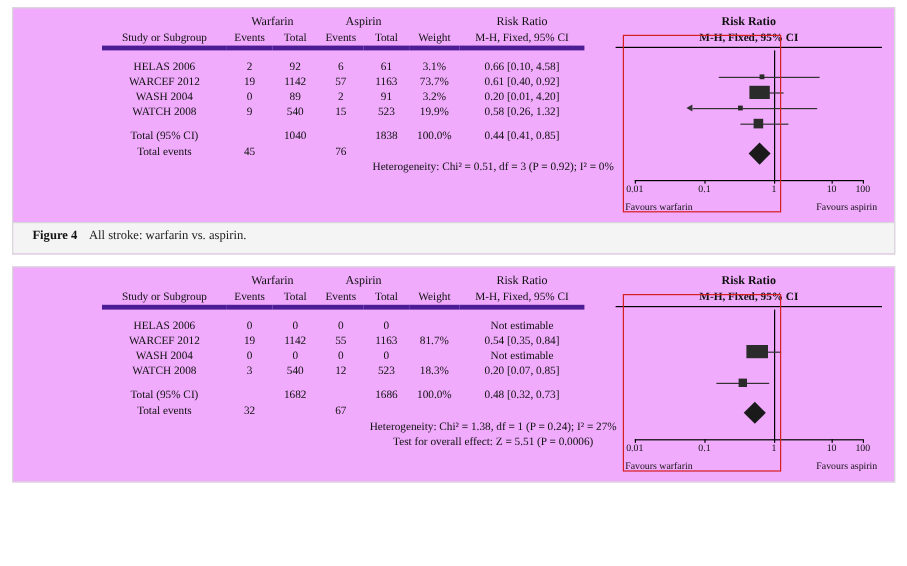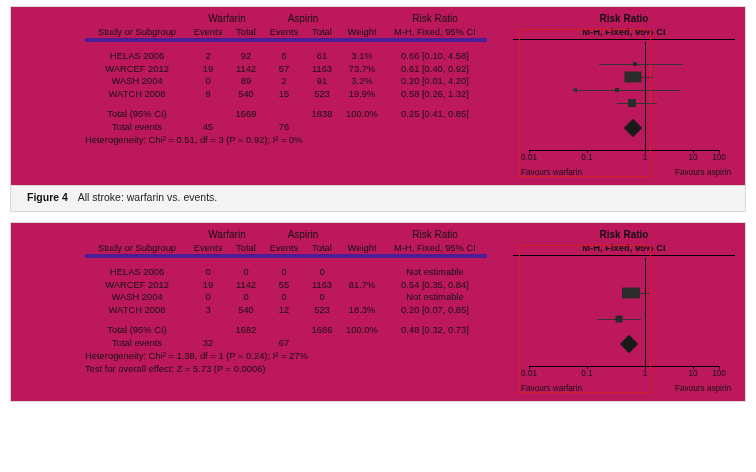--- a/index.html
+++ b/index.html
@@ -17,23 +17,24 @@
   .page {
     position: relative;
     width: 756px;
     height: 472px;
     box-sizing: border-box;
     padding: 6px 10px;
   }
   .figure-block {
     position: relative;
     border: 1px solid #d8d8d8;
-    background: #be185d;
+    background: #f0abfc;
     box-sizing: border-box;
     margin-bottom: 10px;
+    font-family: Liberation Serif, serif;
   }
   .forest-area {
     position: relative;
     height: 178px;
     box-sizing: border-box;
     padding: 6px 8px 2px 8px;
   }
   .caption-bar {
     border-top: 1px solid #d8d8d8;
     background: #f4f4f4;
@@ -85,21 +86,21 @@
   .wt-col { width: 42px; }
   .rr-col { width: 104px; text-align: center; }
   .row-spacer td { height: 8px; }
   .total-row td { font-weight: bold; }
   .notes {
     font-size: 9.4px;
     line-height: 12.6px;
     margin-left: 66px;
     margin-top: 1px;
   }
-  .notes div { white-space: nowrap; }
+  .notes div { white-space: nowrap; text-align: center; }
   
   .plot-wrap {
     position: absolute;
     right: 10px;
     top: 6px;
     width: 222px;
     height: 168px;
   }
   .plot-title {
     text-align: center;
@@ -252,25 +253,25 @@
           <td>523</td>
           <td>19.9%</td>
           <td class="rr-col">0.58 [0.26, 1.32]</td>
         </tr>
         <tr class="row-spacer">
               <td colspan="7"></td>
             </tr>
         <tr class="total-row">
           <td class="study-col">Total (95% CI)</td>
           <td></td>
-          <td>1669</td>
+          <td>1040</td>
           <td></td>
           <td>1838</td>
           <td>100.0%</td>
-          <td class="rr-col">0.25 [0.41, 0.85]</td>
+          <td class="rr-col">0.44 [0.41, 0.85]</td>
         </tr>
         <tr>
           <td class="study-col">Total events</td>
           <td>45</td>
           <td></td>
           <td>76</td>
           <td></td>
           <td></td>
           <td></td>
         </tr>
@@ -320,21 +321,21 @@
             <span class="fav-right" style="right:4px;">Favours aspirin</span>
           </div>
         </div>
 
         <div class="red-box" style="left:6px; top:16px; width:132px; height:148px;"></div>
       </div>
 
     </div>
     <div class="caption-bar">
       <span class="cap-label">Figure 4</span>
-      <span class="cap-text">All stroke: warfarin vs. events.</span>
+      <span class="cap-text">All stroke: warfarin vs. aspirin.</span>
     </div>
   </div>
 
   <div class="figure-block">
     <div class="forest-area">
 
       <table class="meta">
         <tbody>
             <tr>
           <td class="study-col"></td>
@@ -410,21 +411,21 @@
           <td>67</td>
           <td></td>
           <td></td>
           <td></td>
         </tr>
       </tbody>
         </table>
 
       <div class="notes">
         <div>Heterogeneity: Chi² = 1.38, df = 1 (P = 0.24); I² = 27%</div>
-        <div>Test for overall effect: Z = 5.73 (P = 0.0006)</div>
+        <div>Test for overall effect: Z = 5.51 (P = 0.0006)</div>
       </div>
 
       <div class="plot-wrap">
         <div class="plot-title">Risk Ratio</div>
         <div class="plot-sub">M-H, Fixed, 95% CI</div>
         <div class="plot-canvas">
           <div class="vline" style="left:132px; height:108px;"></div>
 
           <div class="ci-line" style="left:112px; width:26px; top:35px;"></div>
           <div class="box" style="left:118px; top:35px; width:18px; height:11px;"></div>

